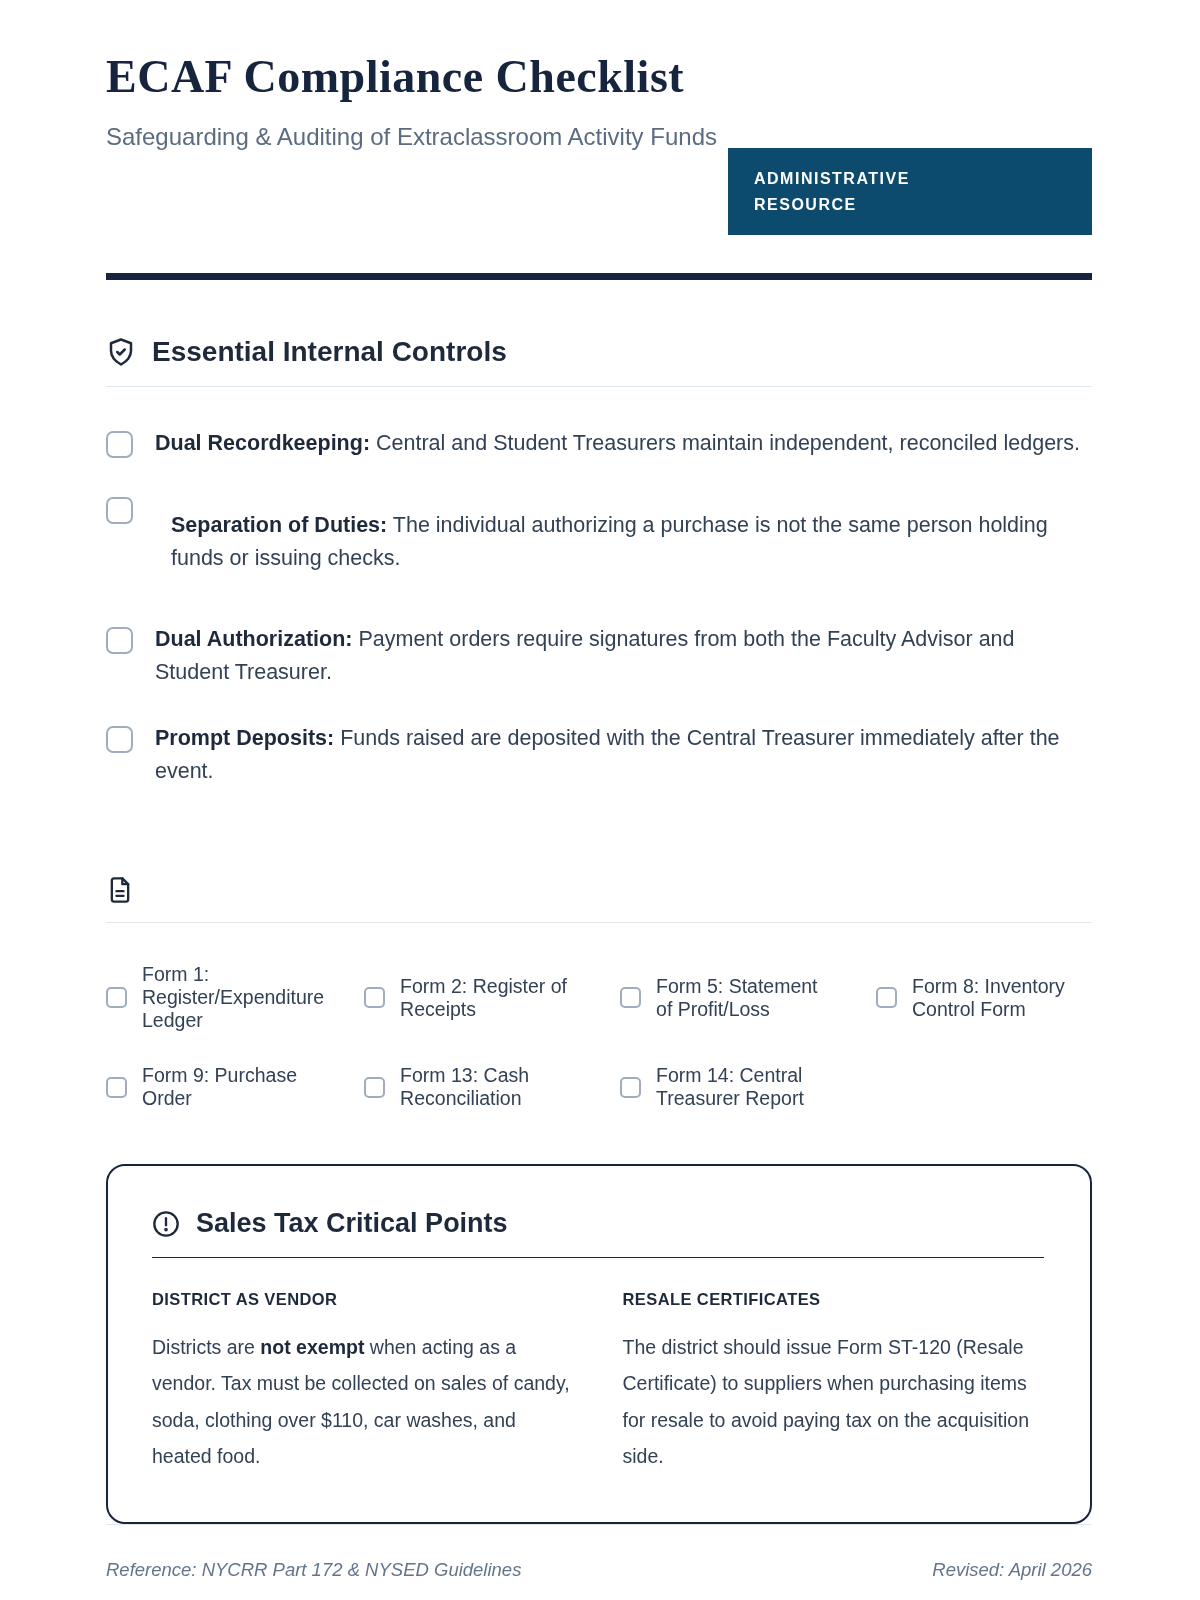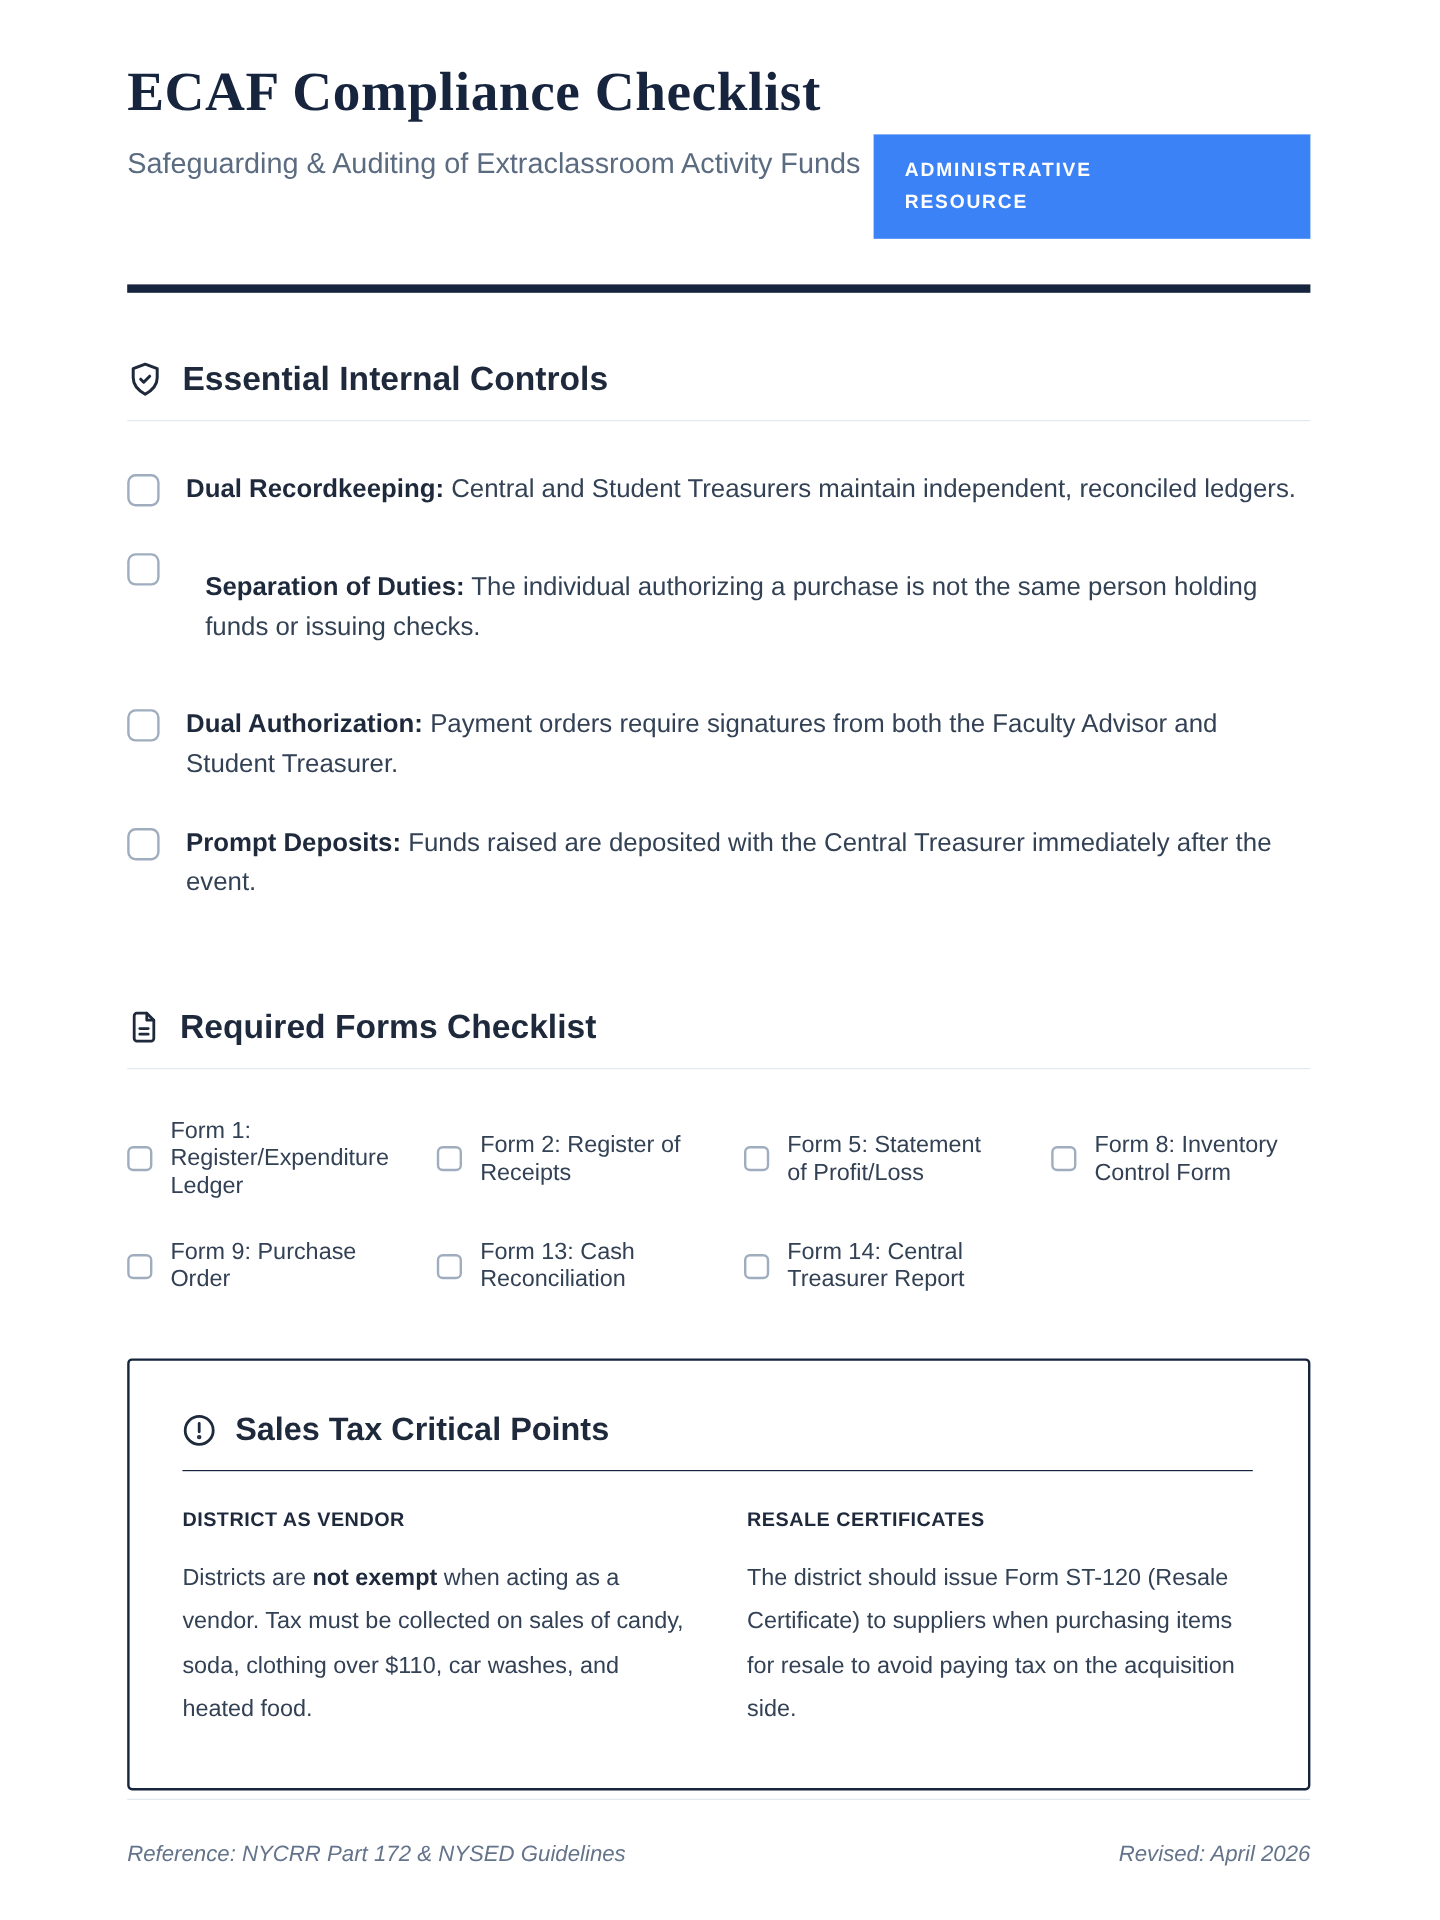--- a/index.html
+++ b/index.html
@@ -27,29 +27,29 @@
     letter-spacing: 0.5px;
   }
   .subtitle {
     font-size: 24px;
     color: #5b6b80;
     line-height: 1.5;
     margin: 0;
     max-width: 640px;
   }
   .badge {
-    background: #3b82f6;
+    background: #0c4a6e;
     color: #ffffff;
     font-size: 16px;
     font-weight: 700;
     letter-spacing: 1.5px;
     line-height: 1.6;
     padding: 18px 26px;
     width: 364px;
-    margin-top: 62px;
+    margin-top: 98px;
     text-transform: uppercase;
   }
   .badge .badge-text { display: inline-block; max-width: 210px; }
 
   .thick-rule {
     height: 7px;
     background: #16243d;
     margin-top: 38px;
     border: none;
   }
@@ -104,21 +104,21 @@
     border-radius: 5px;
     flex-shrink: 0;
     background: #fff;
     cursor: pointer;
   }
 
   
   .tax-box {
     margin-top: 54px;
     border: 2px solid #16243d;
-    border-radius: 4px;
+    border-radius: 19px;
     padding: 42px 46px 48px 44px;
   }
   .tax-heading {
     display: flex;
     align-items: center;
     gap: 16px;
     font-size: 27px;
     font-weight: 700;
     color: #1e293b;
     border-bottom: 1.5px solid #16243d;
@@ -205,21 +205,20 @@
     </div>
   </div>
 
   <div class="section">
     <div class="section-heading">
       <svg width="28" height="28" viewBox="0 0 24 24" fill="none" stroke="#1e293b" stroke-width="2" stroke-linecap="round" stroke-linejoin="round">
         <path d="M14 2H7a2 2 0 0 0-2 2v16a2 2 0 0 0 2 2h10a2 2 0 0 0 2-2V7z"></path>
         <path d="M14 2v5h5"></path>
         <path d="M9 13h6M9 17h6"></path>
       </svg>
-      <span>Required Forms Checklist</span>
     </div>
 
     <div class="forms-grid">
       <div class="form-item">
         <span class="checkbox-sm"></span>
         <span>Form 1: Register/Expenditure Ledger</span>
       </div>
       <div class="form-item">
         <span class="checkbox-sm"></span>
         <span>Form 2: Register of Receipts</span>

